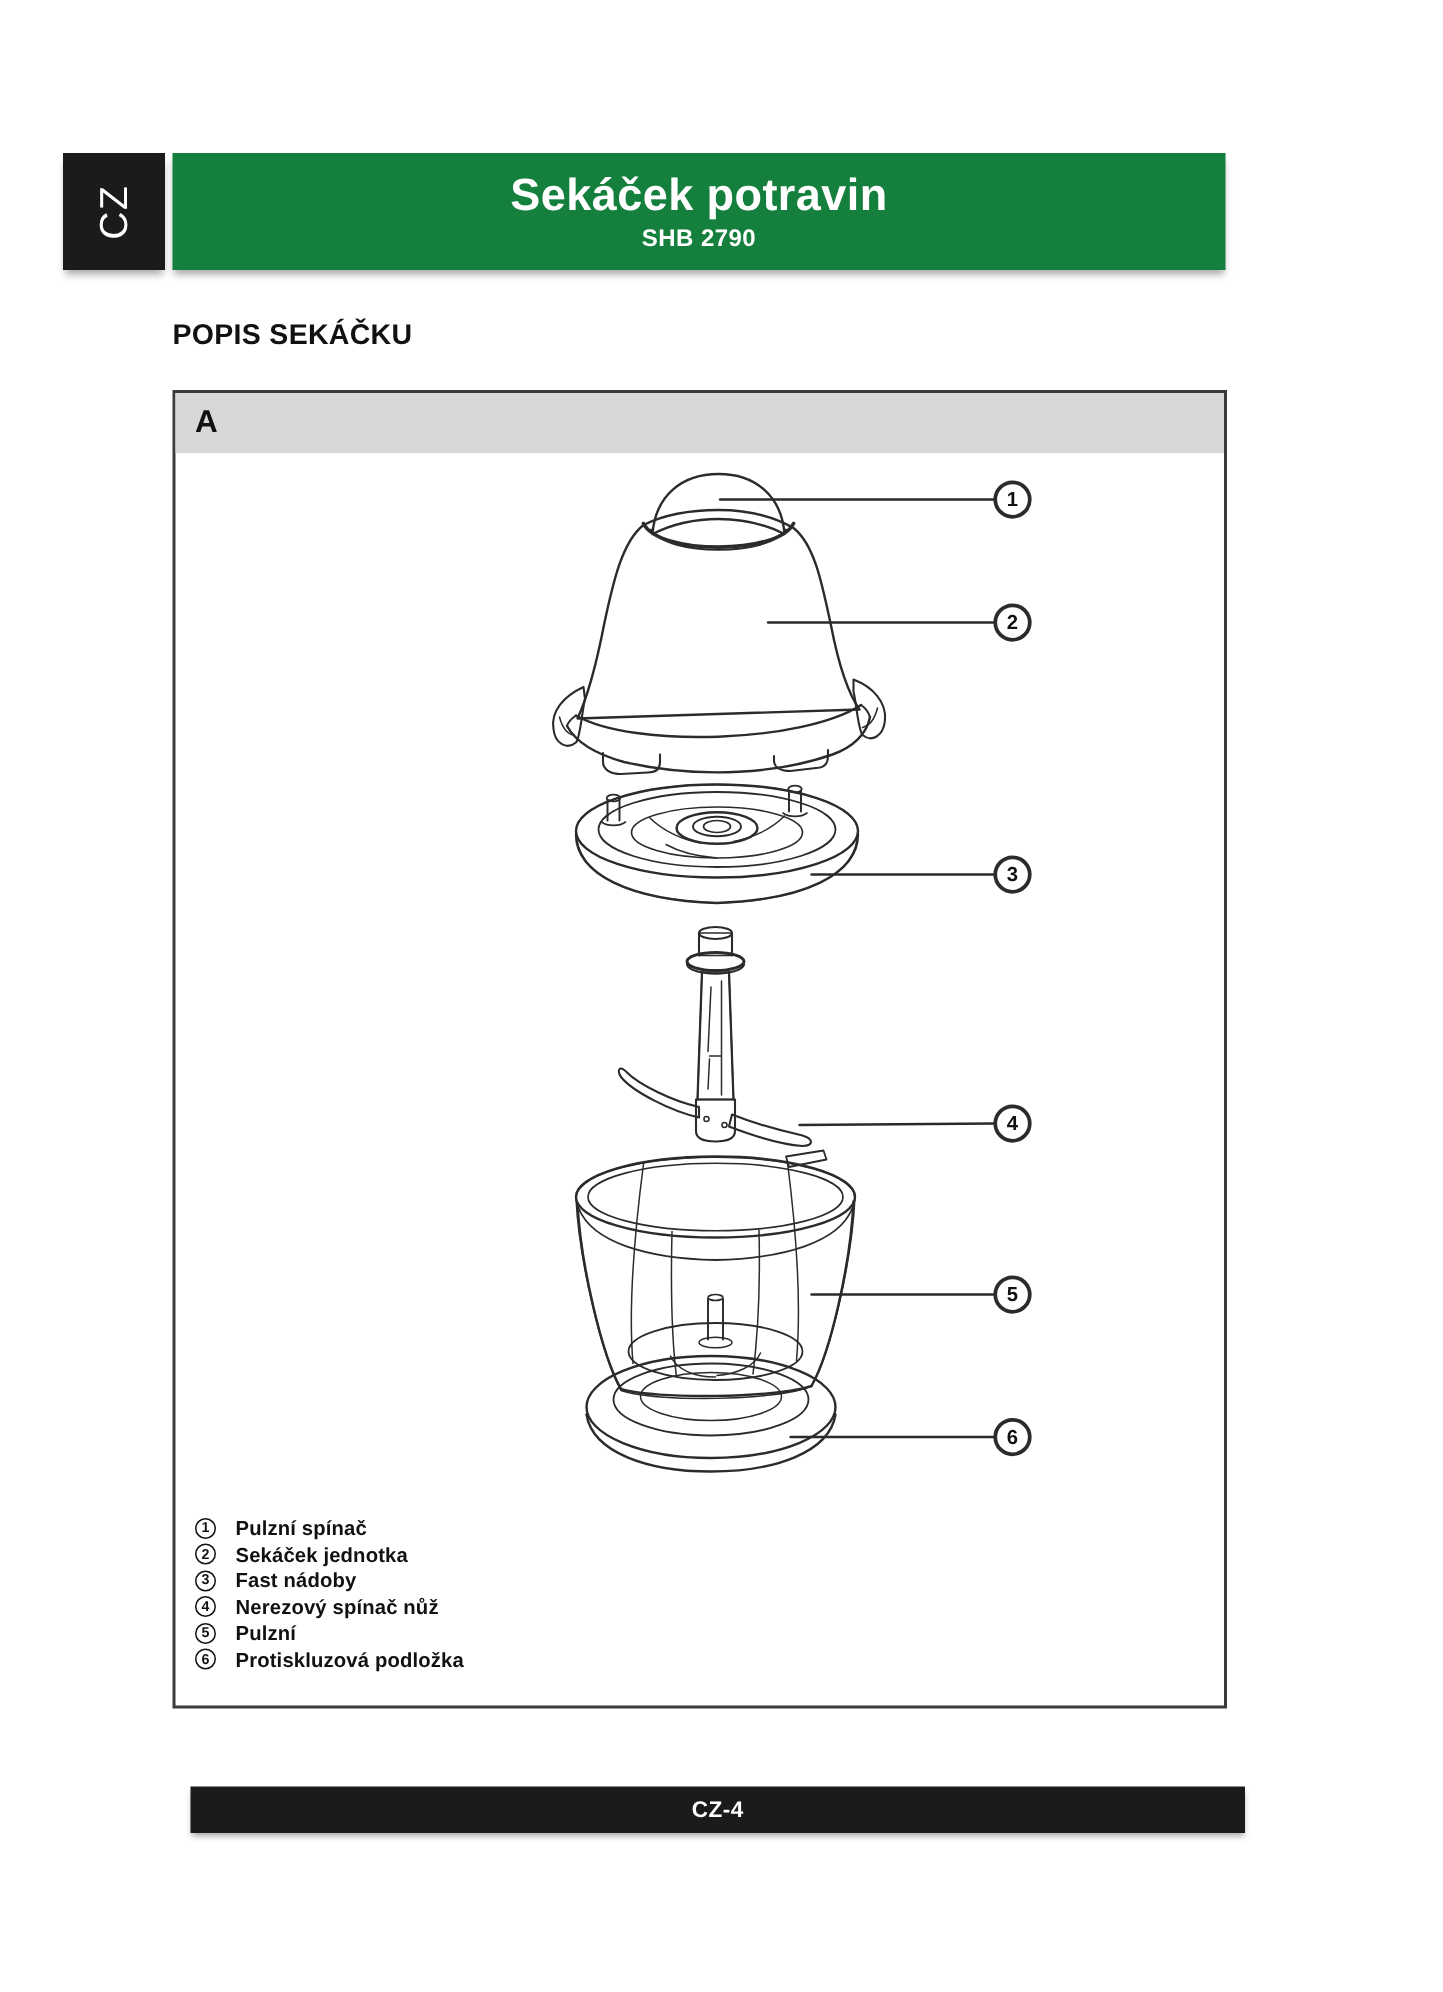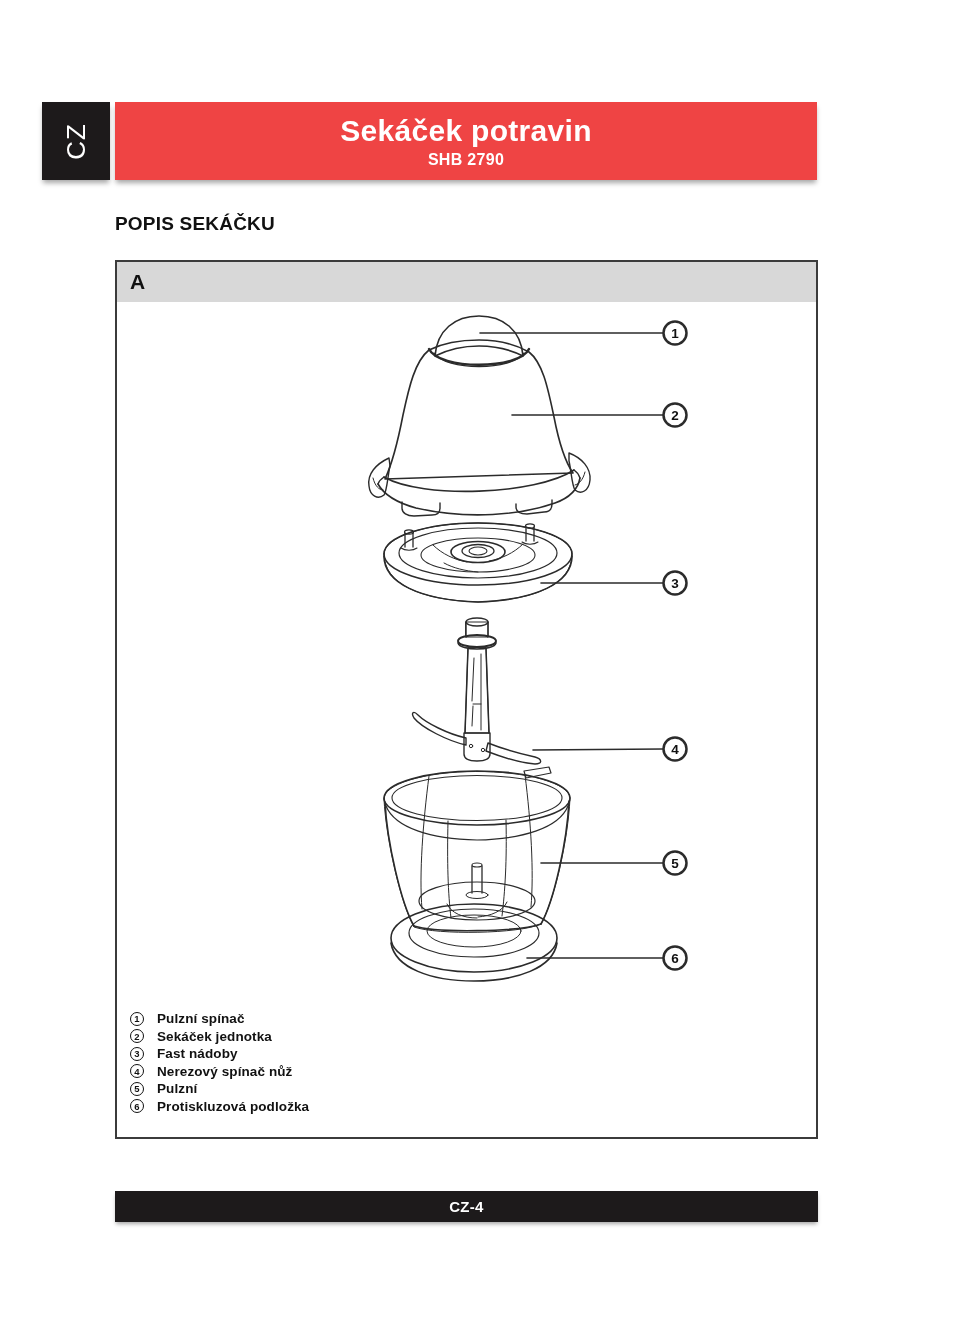--- a/index.html
+++ b/index.html
@@ -11,21 +11,21 @@
   .cz-tab {
     position:absolute; left:42px; top:102px; width:68px; height:78px;
     background:#1d1a1b; display:flex; align-items:center; justify-content:center;
     box-shadow:0 4px 5px -1px rgba(0,0,0,.35);
   }
   .cz-tab span {
     transform:rotate(-90deg); color:#fff; font-size:26px; font-weight:400; letter-spacing:1px;
   }
   .title-bar {
     position:absolute; left:115px; top:102px; width:702px; height:78px;
-    background:#ef4444; color:#fff; display:flex; flex-direction:column;
+    background:#15803d; color:#fff; display:flex; flex-direction:column;
     align-items:center; justify-content:center; gap:3px;
     box-shadow:0 4px 5px -1px rgba(0,0,0,.35);
   }
   .title-bar .t1 { font-size:30px; font-weight:600; letter-spacing:.3px; }
   .title-bar .t2 { font-size:16px; font-weight:600; letter-spacing:.3px; }
 
   
   .section-heading {
     position:absolute; left:115px; top:213px; font-size:19px; font-weight:700; letter-spacing:.2px;
   }
@@ -47,21 +47,21 @@
   .legend li { display:flex; align-items:center; height:17.5px; }
   .lnum {
     width:14px; height:14px; border:1.4px solid #111; border-radius:50%;
     font-size:9.5px; font-weight:700; display:inline-flex; align-items:center;
     justify-content:center; margin-right:13px; flex:0 0 auto;
   }
   .llabel { font-size:13.5px; font-weight:700; letter-spacing:.1px; }
 
   
   .page-bar {
-    position:absolute; left:115px; top:1191px; width:703px; height:31px;
+    position:absolute; left:127px; top:1191px; width:703px; height:31px;
     background:#1d1a1b; color:#fff; display:flex; align-items:center; justify-content:center;
     font-size:15px; font-weight:600; letter-spacing:.3px;
     box-shadow:0 3px 4px -1px rgba(0,0,0,.35);
   }
   .foot-line {
     position:absolute; left:115px; top:1234px; width:703px;
     display:flex; justify-content:space-between; font-size:12.5px; font-weight:600;
   }
 
   

